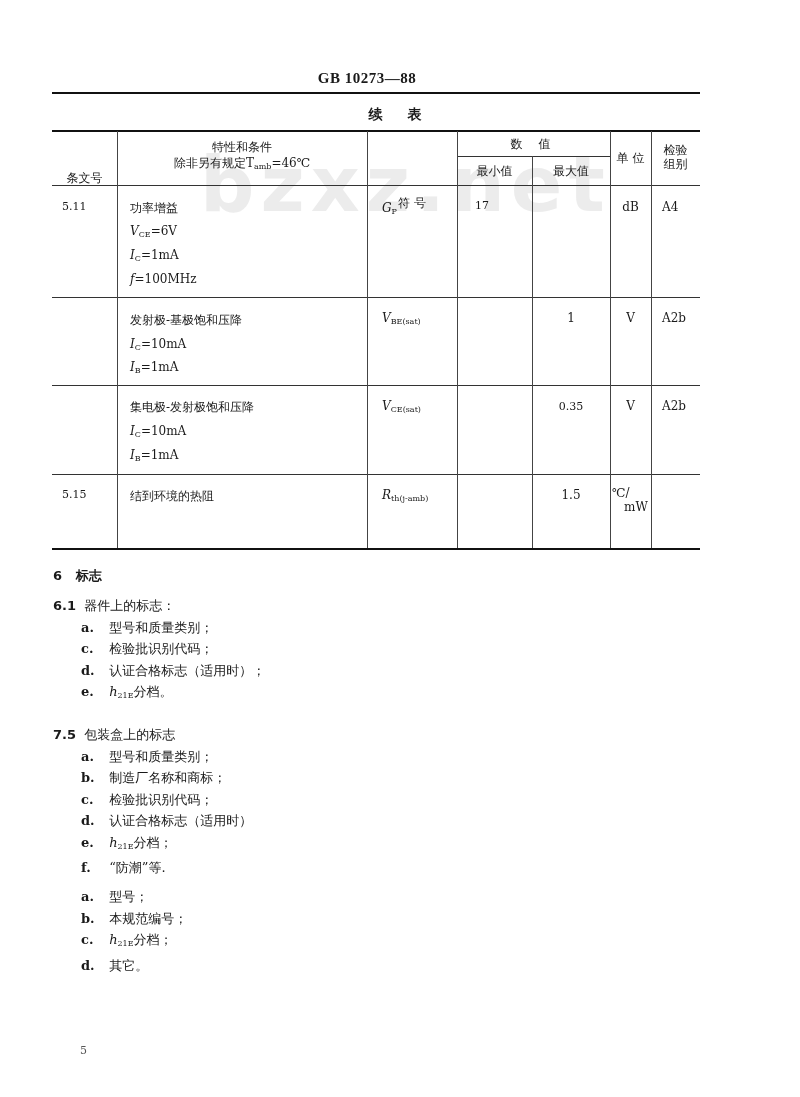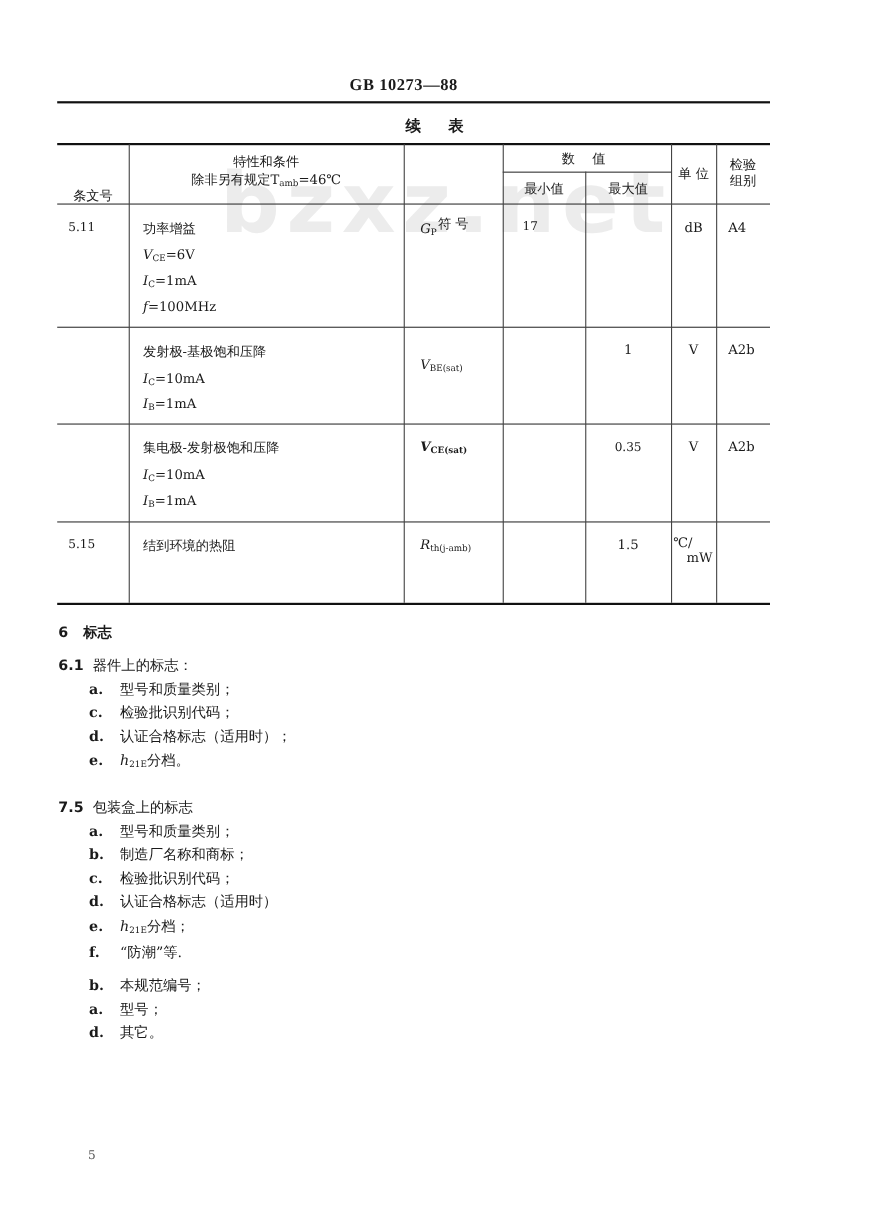--- a/index.html
+++ b/index.html
@@ -69,31 +69,31 @@
     <div class="cell" style="left:475px;top:199px;font-size:11px;">17</div>
     <div class="cell" style="left:532px;width:78px;top:199px;"></div>
     <div class="cell ctr" style="left:610px;width:41px;top:200px;">dB</div>
     <div class="cell" style="left:662px;top:200px;">A4</div>
   </div>
 
   <div>
     <div class="cell" style="left:130px;top:313px;">发射极-基极饱和压降</div>
     <div class="cell" style="left:130px;top:337px;"><span class="it">I</span><span class="sub">C</span><span>=10mA</span></div>
     <div class="cell" style="left:130px;top:360px;"><span class="it">I</span><span class="sub">B</span><span>=1mA</span></div>
-    <div class="cell" style="left:382px;top:324px;"><span class="it">V</span><span class="sub">BE(sat)</span></div>
+    <div class="cell" style="left:382px;top:311px;"><span class="it">V</span><span class="sub">BE(sat)</span></div>
     <div class="cell ctr" style="left:532px;width:78px;top:311px;">1</div>
     <div class="cell ctr" style="left:610px;width:41px;top:311px;">V</div>
     <div class="cell" style="left:662px;top:311px;">A2b</div>
   </div>
 
   <div>
     <div class="cell" style="left:130px;top:400px;">集电极-发射极饱和压降</div>
     <div class="cell" style="left:130px;top:424px;"><span class="it">I</span><span class="sub">C</span><span>=10mA</span></div>
     <div class="cell" style="left:130px;top:448px;"><span class="it">I</span><span class="sub">B</span><span>=1mA</span></div>
-    <div class="cell" style="left:382px;top:399px;font-weight:bold;"><span class="it">V</span><span class="sub">CE(sat)</span></div>
+    <div class="cell" style="left:382px;top:399px;"><span class="it">V</span><span class="sub">CE(sat)</span></div>
     <div class="cell ctr" style="left:532px;width:78px;top:400px;font-size:11px;">0.35</div>
     <div class="cell ctr" style="left:610px;width:41px;top:399px;">V</div>
     <div class="cell" style="left:662px;top:399px;">A2b</div>
   </div>
 
   <div>
     <div class="cell" style="left:62px;top:488px;font-size:11px;">5.15</div>
     <div class="cell" style="left:130px;top:489px;">结到环境的热阻</div>
     <div class="cell" style="left:382px;top:488px;"><span class="it">R</span><span class="sub">th(j-amb)</span></div>
     <div class="cell ctr" style="left:532px;width:78px;top:488px;">1.5</div>
@@ -123,19 +123,20 @@
     <div><span style="display:inline-block;width:24px;font-weight:bold;">b.</span> <span>制造厂名称和商标；</span></div>
     <div><span style="display:inline-block;width:24px;font-weight:bold;">c.</span> <span>检验批识别代码；</span></div>
     <div><span style="display:inline-block;width:24px;font-weight:bold;">d.</span> <span>认证合格标志（适用时）</span></div>
     <div><span style="display:inline-block;width:24px;font-weight:bold;">e.</span> <span class="it">h</span><span class="sub">21E</span><span>分档；</span></div>
     <div><span style="display:inline-block;width:24px;font-weight:bold;">f.</span> <span>“防潮”等.</span></div>
   </div>
 </div>
 
 <div class="abs sec" style="left:53px;top:878px;width:700px;">
   <div style="padding-left:28px;margin-top:8px;">
+    <div><span style="display:inline-block;width:24px;font-weight:bold;">a.</span> <span>型号；</span></div>
     <div><span style="display:inline-block;width:24px;font-weight:bold;">b.</span> <span>本规范编号；</span></div>
-    <div><span style="display:inline-block;width:24px;font-weight:bold;">a.</span> <span>型号；</span></div>
+    <div><span style="display:inline-block;width:24px;font-weight:bold;">c.</span> <span class="it">h</span><span class="sub">21E</span><span>分档；</span></div>
     <div><span style="display:inline-block;width:24px;font-weight:bold;">d.</span> <span>其它。</span></div>
   </div>
 </div>
 
 <div class="abs page-num">5</div>
 
 </body></html>

